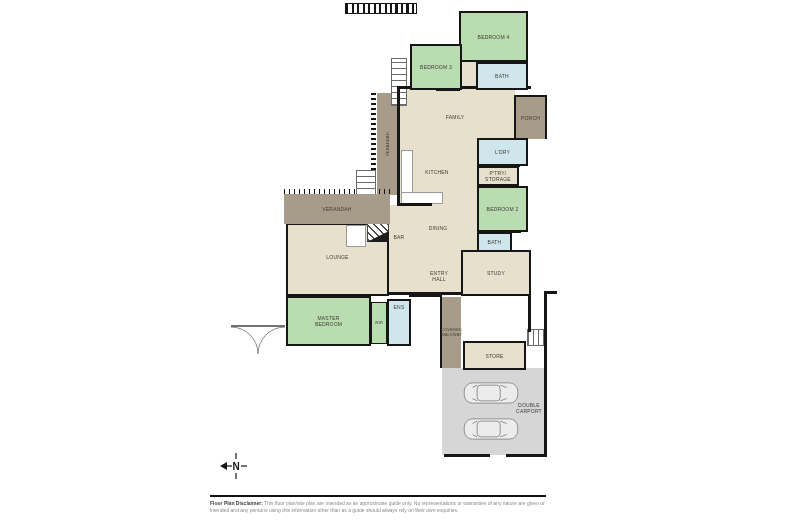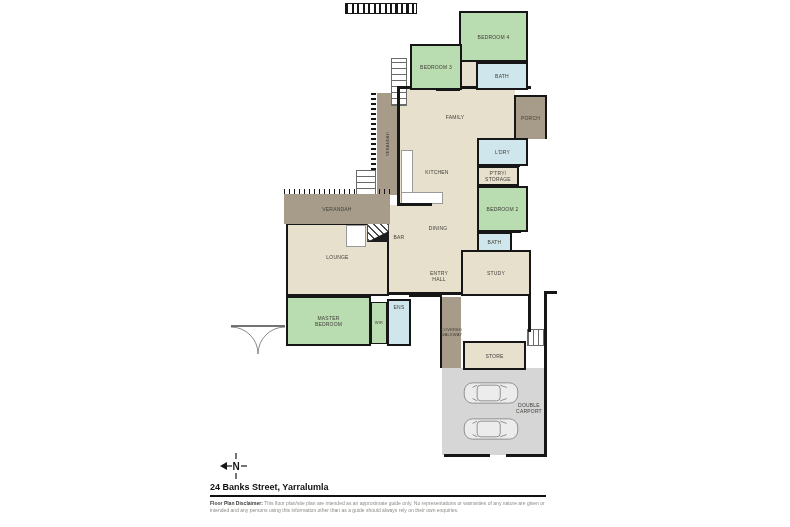--- a/index.html
+++ b/index.html
@@ -170,20 +170,19 @@
     <svg width="32" height="30" viewBox="0 0 32 30">
       <polygon points="1,15 8,11 8,19" fill="#161616"></polygon>
       <line x1="8" y1="15" x2="13" y2="15" stroke="#161616" stroke-width="1.2"></line>
       <line x1="22" y1="15" x2="28" y2="15" stroke="#161616" stroke-width="1.2"></line>
       <line x1="17" y1="2" x2="17" y2="8" stroke="#161616" stroke-width="1.2"></line>
       <line x1="17" y1="22" x2="17" y2="28" stroke="#161616" stroke-width="1.2"></line>
       <text x="17" y="19" text-anchor="middle" font-size="10" font-weight="bold" fill="#161616" font-family="Liberation Sans, sans-serif">N</text>
     </svg>
   </div>
 
-  <div class="abs title" style="left:210px;top:482px;width:340px">24 Banks Street, Yarralumla</div>
   <div class="abs rule" style="left:210px;top:495px;width:336px;height:2px"></div>
   <div class="abs disc" style="left:210px;top:500px;width:340px">
     <b>Floor Plan Disclaimer:</b>
     <span>This floor plan/site plan are intended as an approximate guide only. No representations or warranties of any nature are given or intended and any persons using this information other than as a guide should always rely on their own enquiries.</span>
   </div>
 
 </div>
 
 </body></html>

